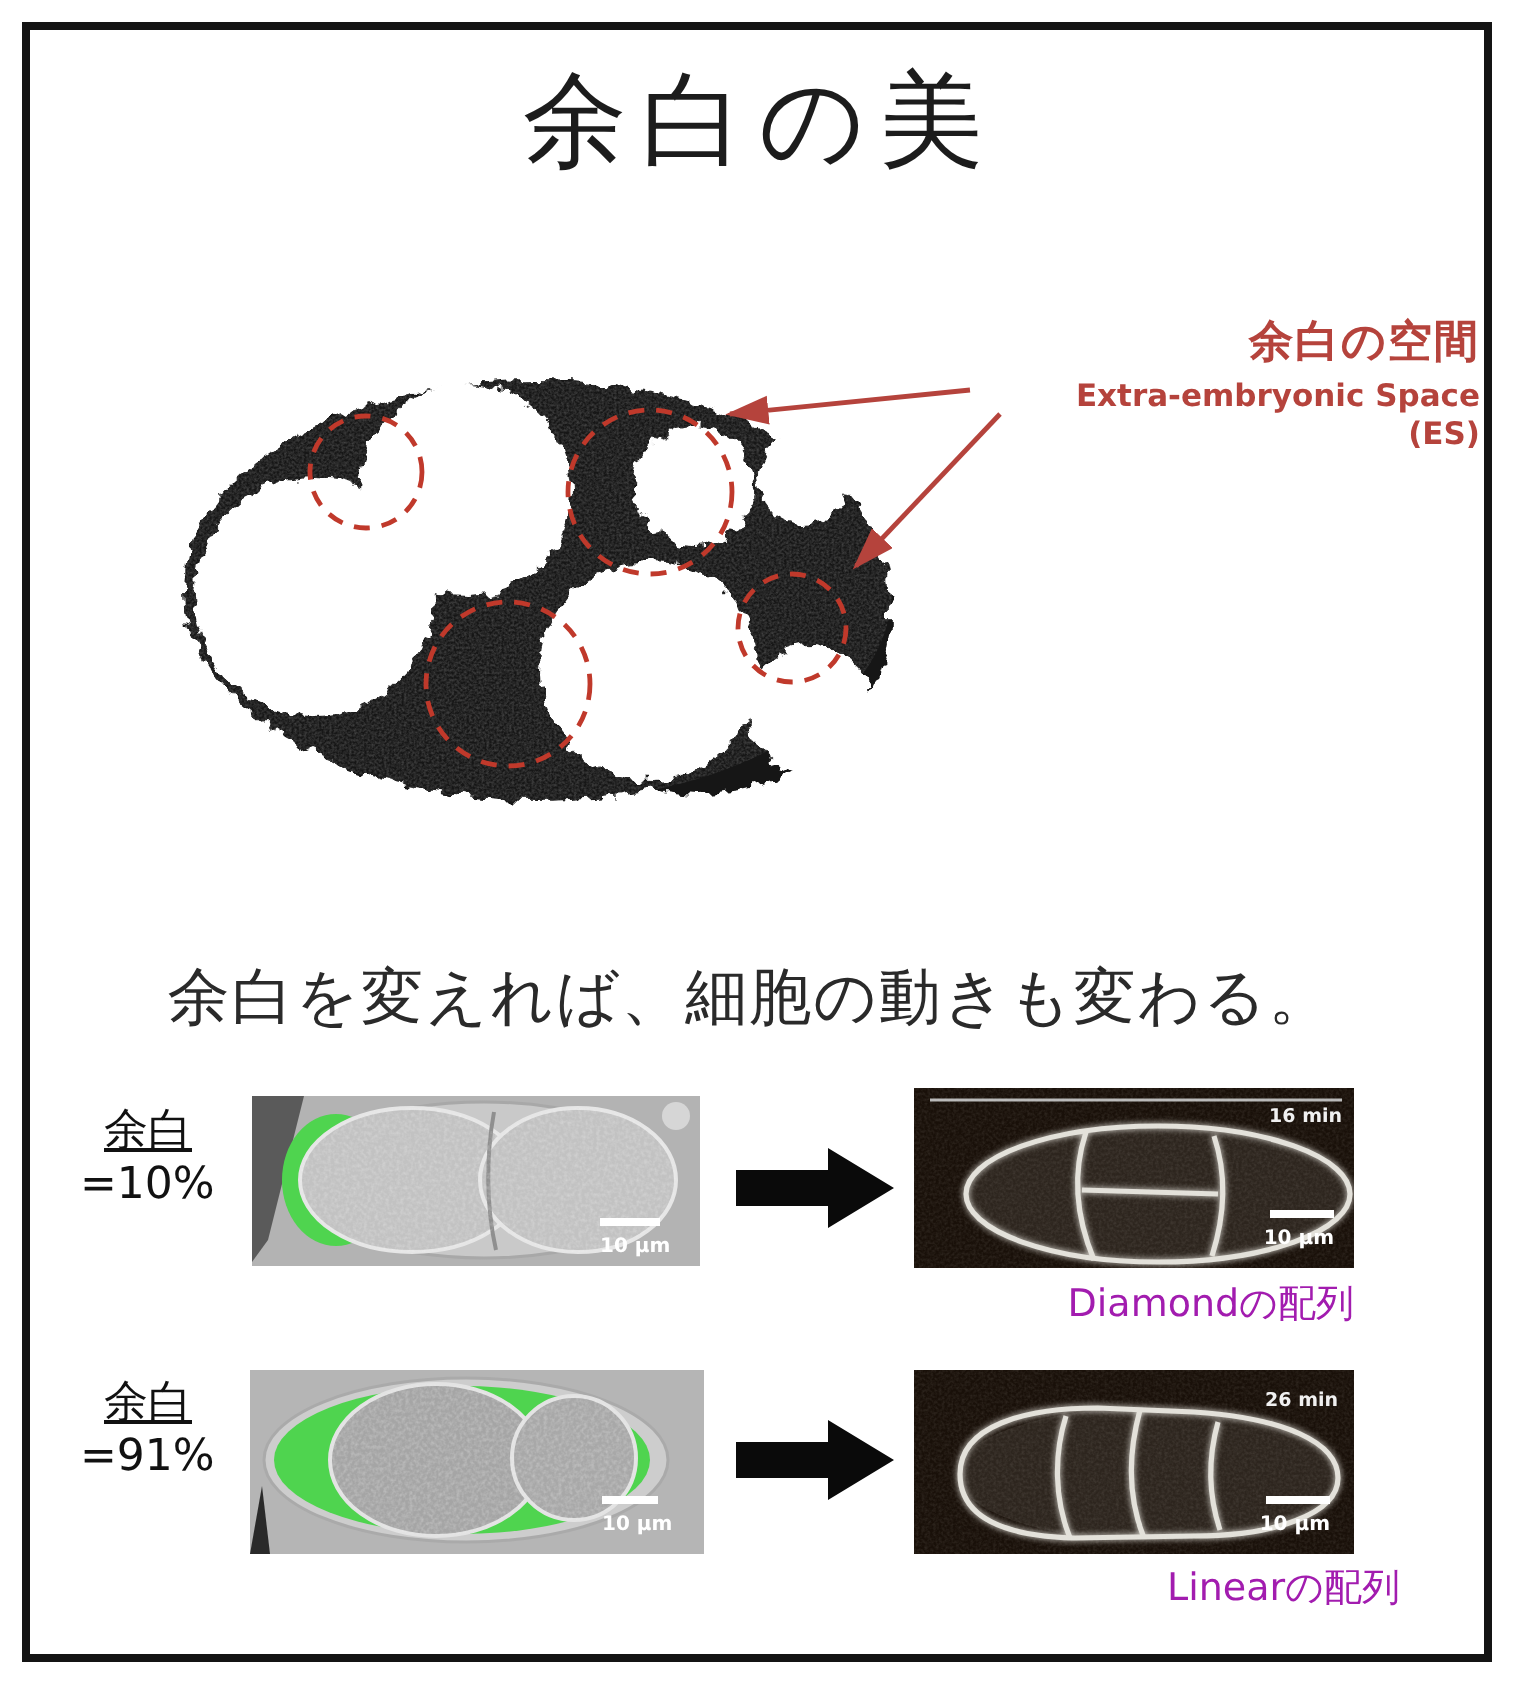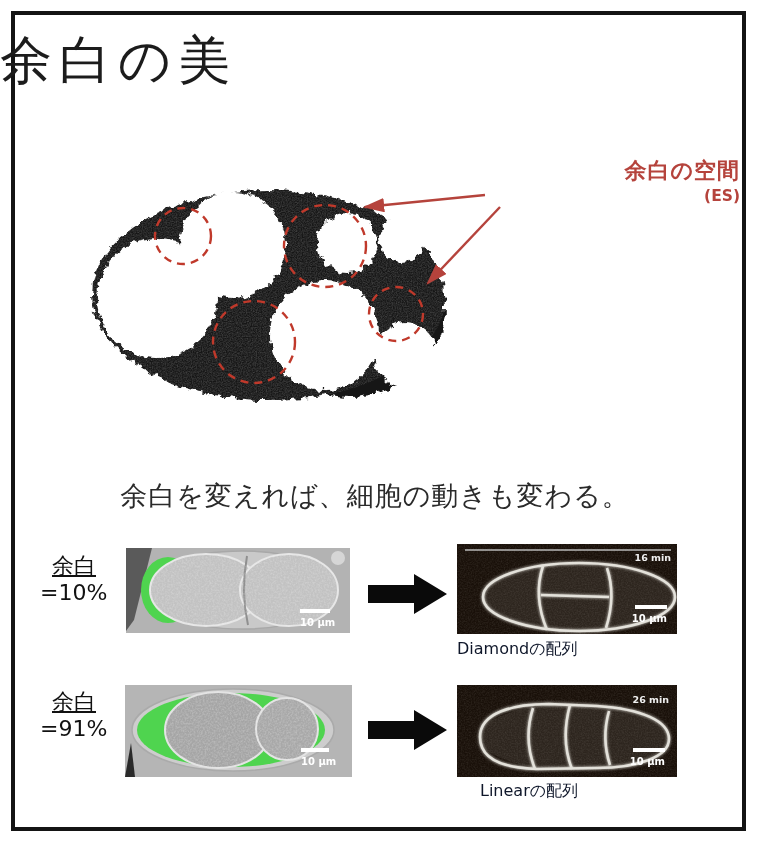--- a/index.html
+++ b/index.html
@@ -1,34 +1,34 @@
 <!DOCTYPE html>
 <html><head>
 <meta charset="utf-8">
 <style>
   html,body{margin:0;padding:0;}
   body{width:760px;height:843px;background:#ffffff;position:relative;overflow:hidden;
        font-family:"DejaVu Sans","Liberation Sans",sans-serif;}
   .canvas{position:relative;width:760px;height:843px;background:#fff;}
   .frame{position:absolute;left:11px;top:11px;width:727px;height:812px;border:4px solid #141414;}
-  .title{position:absolute;left:0;right:0;top:26px;text-align:left;
+  .title{position:absolute;left:0;right:0;top:26px;text-align:center;
          font-family:"DejaVu Serif","Liberation Serif",serif;
          font-size:52px;letter-spacing:7px;color:#1c1c1c;}
   .annotation{position:absolute;left:450px;top:156px;width:290px;text-align:right;color:#b5433c;}
   .ann-jp{font-size:22px;font-weight:bold;letter-spacing:1px;}
   .ann-en{font-size:15.5px;margin-top:3px;font-weight:bold;}
   .ann-abbr{font-size:15.5px;margin-top:1px;font-weight:bold;}
   .statement{position:absolute;left:0;right:10px;top:478px;text-align:center;
              font-family:"DejaVu Serif","Liberation Serif",serif;
-             font-size:27px;color:#2a2a2a;letter-spacing:1px;}
+             font-size:31px;color:#2a2a2a;letter-spacing:1px;}
   .row-label{position:absolute;left:40px;width:80px;font-size:22px;color:#111;line-height:1.22;}
   .row-label .l1{padding-left:12px;text-decoration:underline;}
   .row-label-1{top:553px;}
   .row-label-2{top:689px;}
-  .arr-caption{position:absolute;width:220px;text-align:left;font-size:16px;color:#0f172a;}
+  .arr-caption{position:absolute;width:220px;text-align:right;font-size:19px;color:#a21caf;}
   .arr-caption-1{left:457px;top:639px;}
   .arr-caption-2{left:480px;top:781px;}
   svg{position:absolute;display:block;}
   #sketch-svg{left:60px;top:150px;}
   #r1-input{left:126px;top:548px;}
   #r1-arrow{left:368px;top:572px;}
   #r1-output{left:457px;top:544px;}
   #r2-input{left:125px;top:685px;}
   #r2-arrow{left:368px;top:708px;}
   #r2-output{left:457px;top:685px;}
@@ -78,20 +78,21 @@
       <circle cx="336" cy="164" r="27"></circle>
     </g>
     <g stroke="#b5433c" stroke-width="2.4">
       <line x1="425" y1="45" x2="305" y2="57" marker-end="url(#sk-arrowhead)"></line>
       <line x1="440" y1="57" x2="368" y2="133" marker-end="url(#sk-arrowhead)"></line>
     </g>
   </svg>
 
   <div class="annotation">
     <div class="ann-jp">余白の空間</div>
+    <div class="ann-en">Extra-embryonic Space</div>
     <div class="ann-abbr">(ES)</div>
   </div>
 
   <div class="statement">余白を変えれば、細胞の動きも変わる。</div>
 
   <div class="row-label row-label-1">
     <div class="l1">余白</div>
     <div class="l2">=10%</div>
   </div>
 

